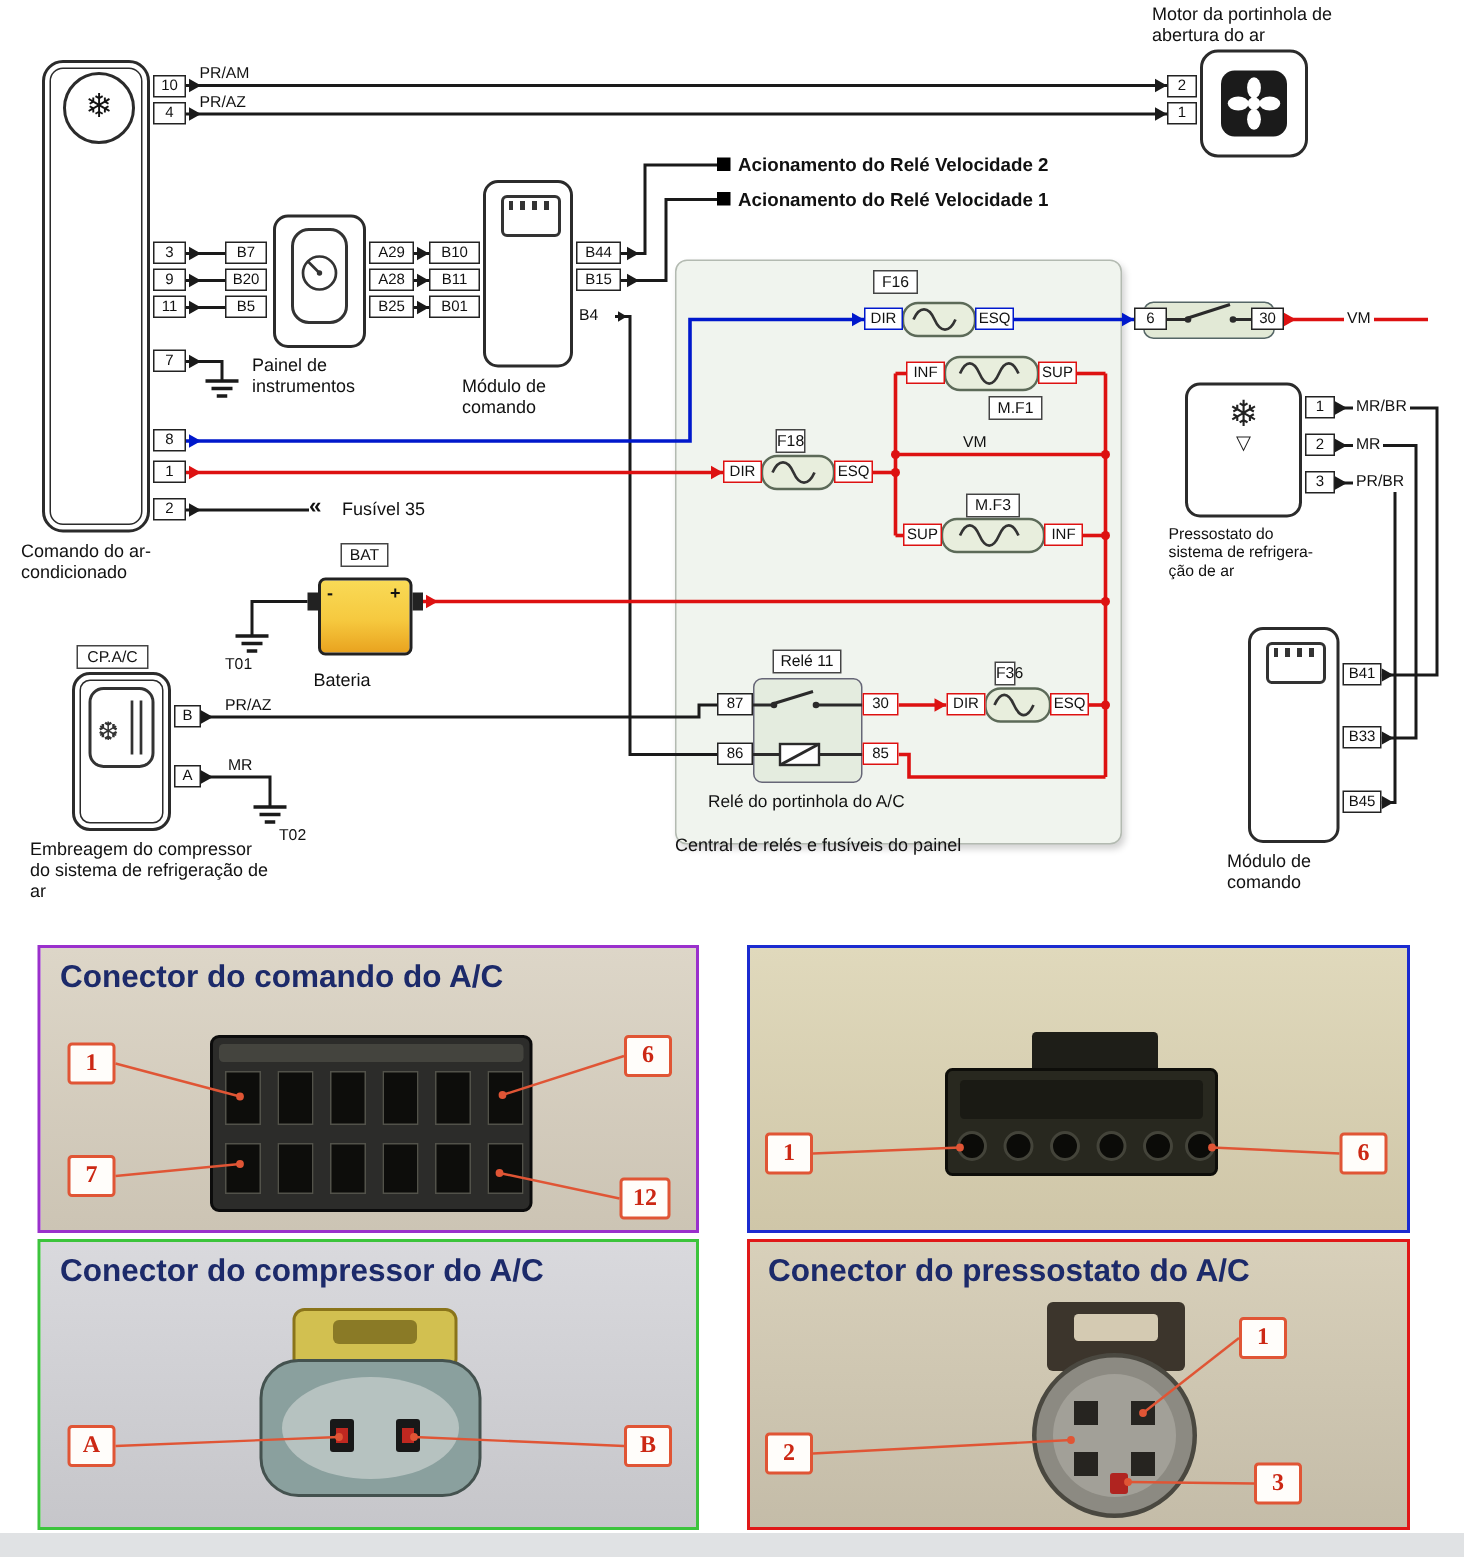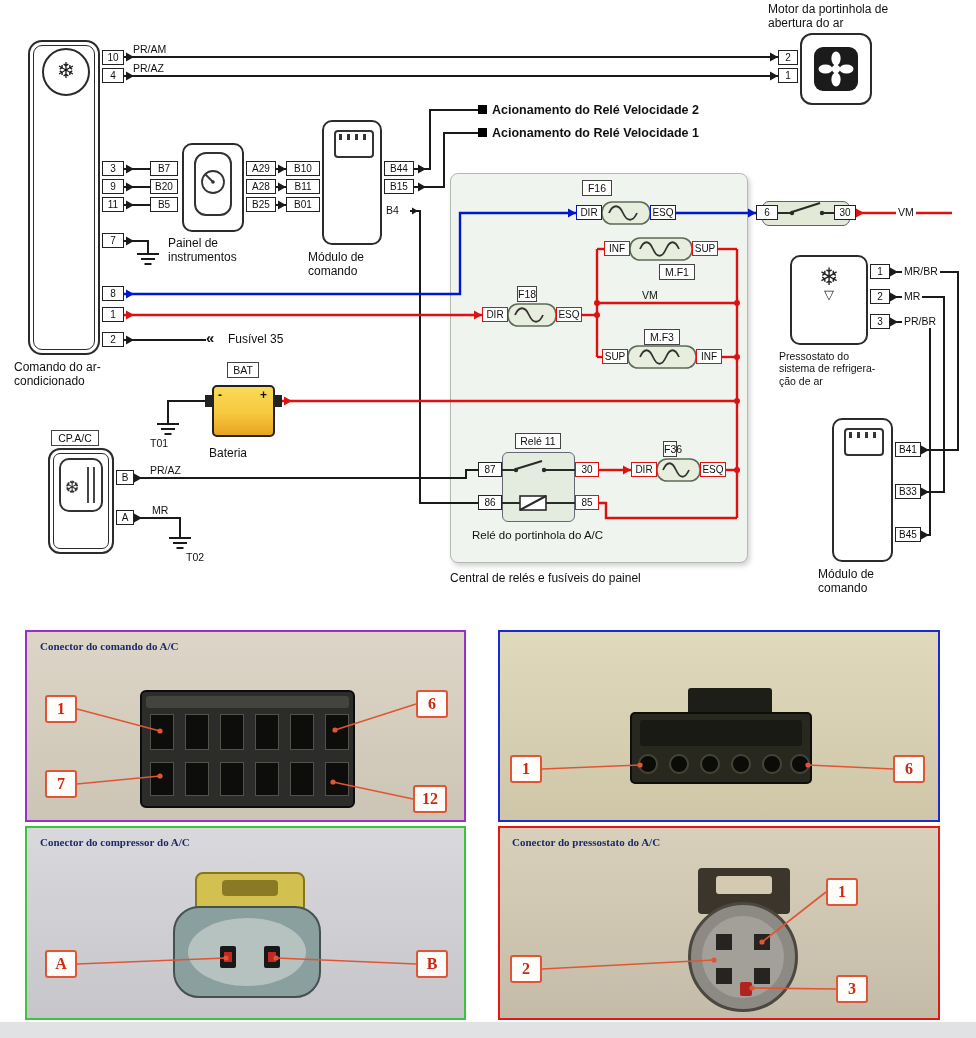--- a/index.html
+++ b/index.html
@@ -26,21 +26,21 @@
   .presssym .s1{display:block;font-size:24px;line-height:26px}
   .presssym .s2{display:block;font-size:13px;line-height:10px}
   .bat{position:absolute;left:212px;top:385px;width:63px;height:52px;border:2px solid #222;border-radius:5px;background:linear-gradient(180deg,#f9da56,var(--battery-yellow,#f6c93f) 55%,#e9a31f);z-index:4;box-sizing:border-box}
   .bterm{position:absolute;width:7px;height:12px;background:#222;z-index:4}
   .batsign{position:absolute;font-size:12px;font-weight:bold;z-index:6}
   .relaybody{position:absolute;left:502px;top:452px;width:73px;height:70px;background:var(--relay-fill,#e4ecdf);border:1.5px solid #667;border-radius:6px;z-index:4;box-sizing:border-box}
   .swpill{position:absolute;left:762px;top:201px;width:88px;height:25px;background:#e2e9d6;border:1.5px solid #566;border-radius:7px;z-index:4;box-sizing:border-box}
   .overlay{position:absolute;left:0;top:0;z-index:5;pointer-events:none}
   .press-lines span{display:block;white-space:nowrap}
   .photo{position:absolute;z-index:1;border:2px solid #888;box-sizing:border-box}
-  .ptitle{position:absolute;font-family:Liberation Serif, serif;font-weight:bold;font-size:11px;color:var(--title-blue,#1c2a6a);z-index:6;white-space:nowrap}
+  .ptitle{position:absolute;font-family:Liberation Sans, sans-serif;font-weight:bold;font-size:21px;color:var(--title-blue,#1c2a6a);z-index:6;white-space:nowrap}
   .callout{position:absolute;width:32px;height:28px;background:#fffdfa;border:2px solid var(--callout,#e05535);border-radius:3px;color:var(--callout-text,#cc2814);font-family:"Liberation Serif",serif;font-weight:bold;font-size:16px;text-align:center;line-height:24px;z-index:6;box-sizing:border-box}
   .cpart{position:absolute;z-index:2;box-sizing:border-box}
   .strip{position:absolute;left:0;top:1022px;width:976px;height:16px;background:#e0e2e4;z-index:0}
   svg .wk{stroke:var(--wire-black,#1a1a1a);stroke-width:2;fill:none}
   svg .wr{stroke:var(--wire-red,#dd1111);stroke-width:2.4;fill:none}
   svg .wbl{stroke:var(--wire-blue,#0018cc);stroke-width:2.4;fill:none}
   svg .ak{fill:var(--wire-black,#1a1a1a)}
   svg .ar{fill:var(--wire-red,#dd1111)}
   svg .abl{fill:var(--wire-blue,#0018cc)}
   svg .fuse{fill:var(--fuse-fill,#e8eedd);stroke:#5c6a58;stroke-width:1.6}
@@ -395,40 +395,41 @@
   <div class="lbl" style="left:168px;top:236px;width:92px">Painel de instrumentos</div>
   <div class="lbl" style="left:308px;top:250px;width:88px">Módulo de comando</div>
   <div class="lbl" style="left:14px;top:360px;width:100px">Comando do ar-condicionado</div>
 
   <div class="flat" style="left:206px;top:331px;font-size:15px;font-weight:bold">«</div>
   <div class="flat" style="left:228px;top:333px;font-size:12px">Fusível 35</div>
 
   <div class="wirelbl" style="left:896px;top:206px">VM</div>
   <div class="flat" style="left:642px;top:289px">VM</div>
 
-  <div class="lbl" style="left:450px;top:571px;width:296px">Central de relés e fusíveis do painel</div>
+  <div class="lbl" style="left:450px;top:556px;width:296px">Central de relés e fusíveis do painel</div>
   <div class="lbl" style="left:472px;top:529px;width:132px;font-size:11.5px">Relé do portinhola do A/C</div>
 
   <div class="lbl small press-lines" style="left:779px;top:350px;width:100px">
     <span>Pressostato do</span>
     <span>sistema de refrigera-</span>
     <span>ção de ar</span>
   </div>
   <div class="wirelbl" style="left:902px;top:265px">MR/BR</div>
   <div class="wirelbl" style="left:902px;top:290px">MR</div>
   <div class="wirelbl" style="left:902px;top:315px">PR/BR</div>
 
   <div class="lbl" style="left:818px;top:567px;width:90px">Módulo de comando</div>
 
   <div class="flat" style="left:150px;top:437px">T01</div>
   <div class="lbl" style="left:209px;top:446px;width:70px">Bateria</div>
 
   <div class="flat" style="left:150px;top:464px">PR/AZ</div>
   <div class="flat" style="left:152px;top:504px">MR</div>
   <div class="flat" style="left:186px;top:551px">T02</div>
+  <div class="lbl" style="left:20px;top:559px;width:160px">Embreagem do compressor do sistema de refrigeração de ar</div>
 
   <div class="ptitle" style="left:40px;top:640px">Conector do comando do A/C</div>
   <div class="callout" style="left:45px;top:695px">1</div>
   <div class="callout" style="left:45px;top:770px">7</div>
   <div class="callout" style="left:416px;top:690px">6</div>
   <div class="callout" style="left:413px;top:785px;width:34px">12</div>
 
   <div class="callout" style="left:510px;top:755px">1</div>
   <div class="callout" style="left:893px;top:755px">6</div>
 

